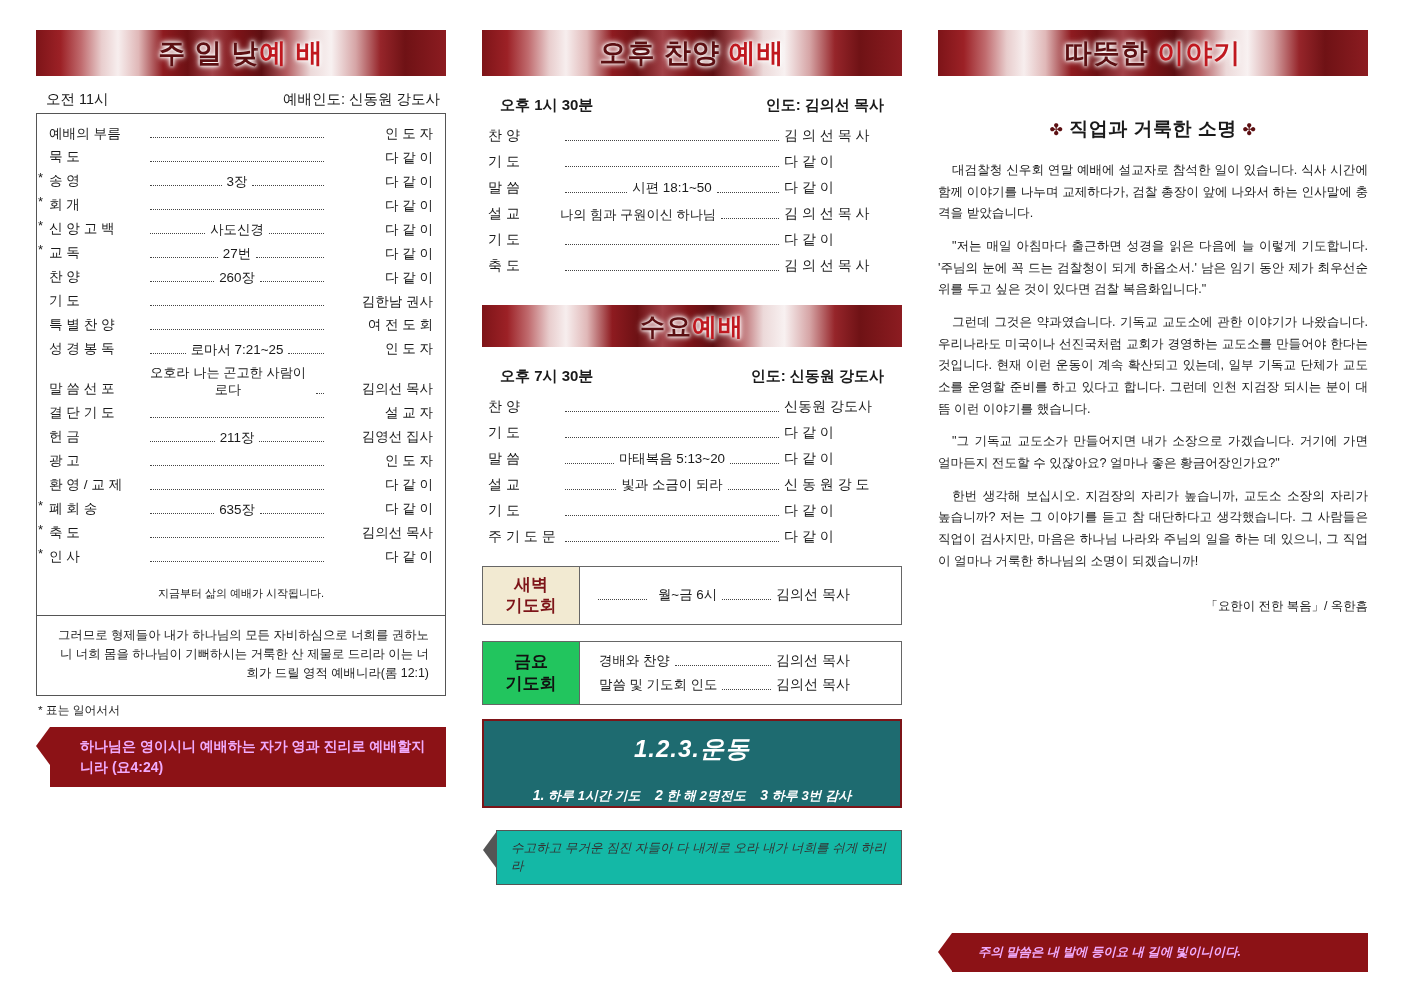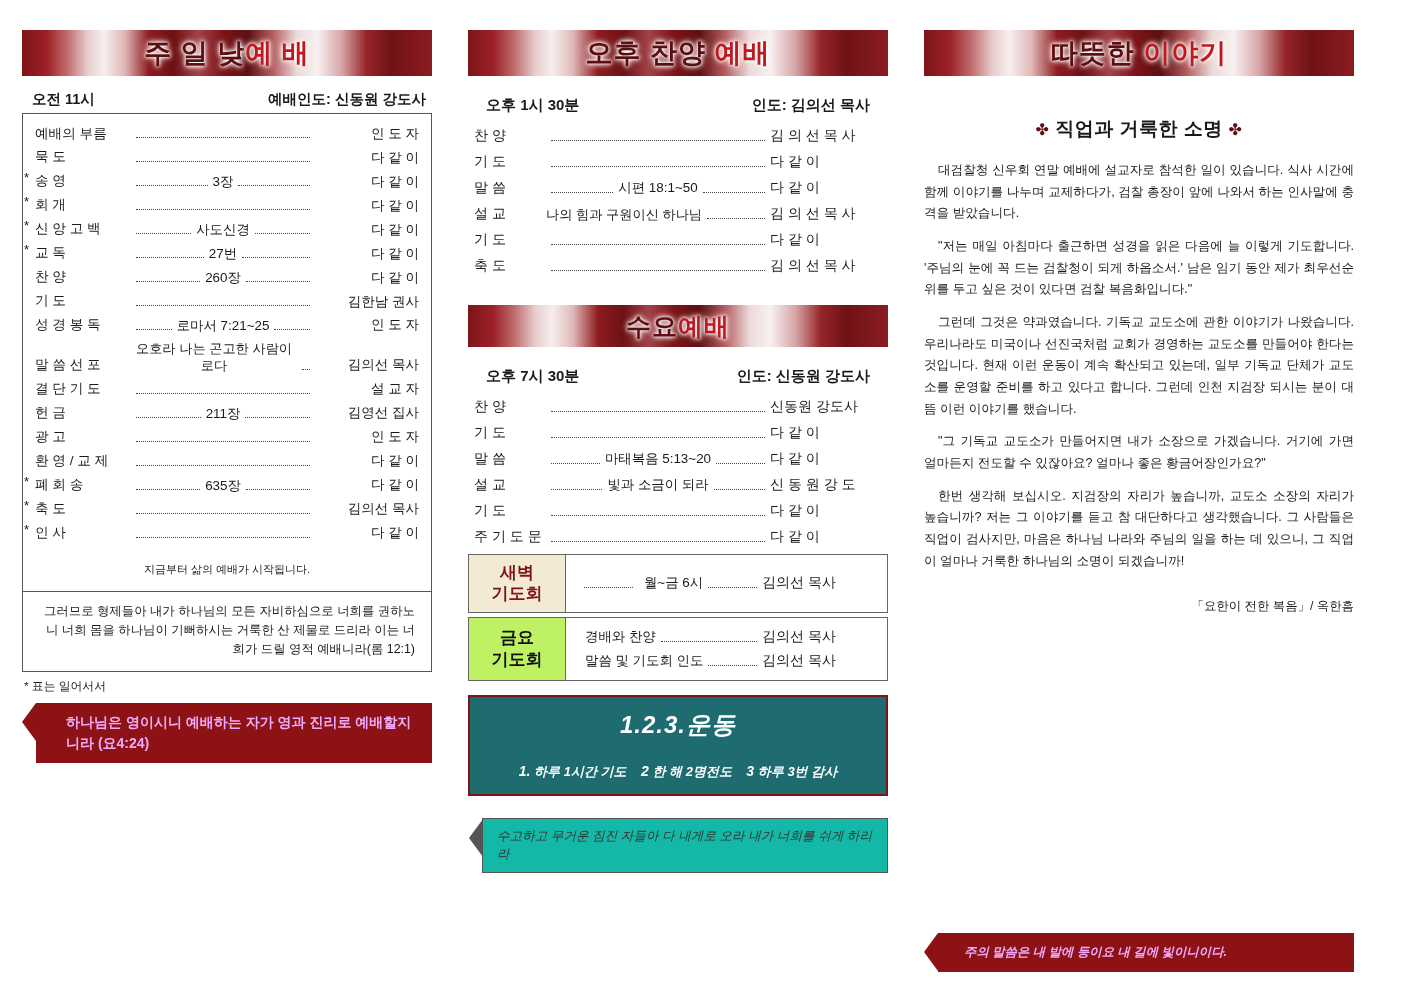--- a/index.html
+++ b/index.html
@@ -13,21 +13,21 @@
   }
   .page{
     position:relative;
     width:1403px;height:992px;
     display:flex;
     box-sizing:border-box;
     padding:30px 22px 12px 22px;
     gap:36px;
   }
   .col{position:relative;}
-  .col-left{width:410px;}
+  .col-left{width:410px;margin-left:14px;}
   .col-mid{width:420px;}
   .col-right{width:430px;}
 
   
   .banner{
     position:relative;
     height:46px;
     display:flex;align-items:center;justify-content:center;
     background:linear-gradient(90deg,
       #7d1418 0%, #9c2126 6%, #c06b6e 11%, #e8cdcd 16%, #f7eeee 20%,
@@ -42,21 +42,21 @@
     white-space:nowrap;
   }
   .bt .k1{color:#5c0f12;}
   .bt .k2{color:#c0181f;}
   .banner.sm{height:42px;}
   .banner.sm .bt{font-size:25px;}
 
   
   .svc-head{
     display:flex;justify-content:space-between;
-    font-size:14.5px;font-weight:bold;
+    font-size:14.5px;font-weight:normal;
     padding:0 6px 4px 10px;
   }
   .order-box{
     border:1.2px solid #555;
     padding:8px 10px 6px 10px;
   }
   .row{
     display:flex;align-items:flex-end;
     font-size:13.6px;
     padding:3.5px 2px;
@@ -138,46 +138,46 @@
     display:flex;align-items:flex-end;
     font-size:14px;padding:4px 6px;
   }
   .mrow .lbl{width:72px;flex:0 0 72px;display:flex;justify-content:space-between;white-space:nowrap;}
   .mrow .mid{flex:1;display:flex;align-items:flex-end;justify-content:center;min-width:0;text-align:center;}
   .mrow .who{width:112px;flex:0 0 112px;display:flex;justify-content:space-between;white-space:nowrap;}
 
   .mbox{
     display:flex;align-items:stretch;
     border:1.2px solid #666;
-    margin-top:4px;
+    margin-top:16px;
     justify-content:center;
   }
   .mbox .tag{
     flex:0 0 96px;
     background:#f2ead2;
     display:flex;flex-direction:column;align-items:center;justify-content:center;
     font-size:17px;font-weight:bold;color:#7d1418;
     line-height:1.25;
     border-right:1.2px solid #666;
     padding:7px 0;
   }
-  .mbox .tag.gray{background:#bef264;color:#111;}
+  .mbox .tag.gray{background:#22c55e;color:#111;}
   .mbox .body{flex:1;display:flex;flex-direction:column;justify-content:center;padding:7px 9px;}
   .mbox .body .mrow{padding:3px 4px;}
   .mbox .body .mrow .lbl{width:0;flex:0 0 0;}
   .mbox .body .mrow .mid{justify-content:flex-start;text-align:left;}
   .mbox .body .mrow .mid .ctr{padding-left:6px;}
 
   .campaign{
     margin-top:14px;
     background:#1e6b70;
     border:2px solid #7d1418;
     color:#fff;
     text-align:center;
-    padding:12px 10px 13px 10px;
+    padding:12px 10px 1px 10px;
   }
   .campaign .ct{font-size:24px;font-weight:bold;font-style:italic;letter-spacing:1px;}
   .campaign .cs{font-size:13px;font-weight:bold;font-style:italic;margin-top:22px;}
   .campaign .cs b{font-size:14px;}
 
   
   .story-title{
     text-align:center;font-size:19px;font-weight:bold;
     padding:26px 0 18px 0;
     letter-spacing:0.5px;
@@ -278,20 +278,27 @@
       </div>
 
       <div class="row">
         <div class="lbl">기       도</div>
         <div class="mid">
             <div class="dots"></div>
           </div>
         <div class="who rt">김한남 권사</div>
       </div>
 
+      <div class="row">
+        <div class="lbl">특 별 찬 양</div>
+        <div class="mid">
+            <div class="dots"></div>
+          </div>
+        <div class="who rt">여 전 도 회</div>
+      </div>
 
       <div class="row">
         <div class="lbl">성 경 봉 독</div>
         <div class="mid">
             <div class="dots"></div>
             <span class="ctr">로마서 7:21~25</span>
             <div class="dots"></div>
           </div>
         <div class="who rt">인 도 자</div>
       </div>

